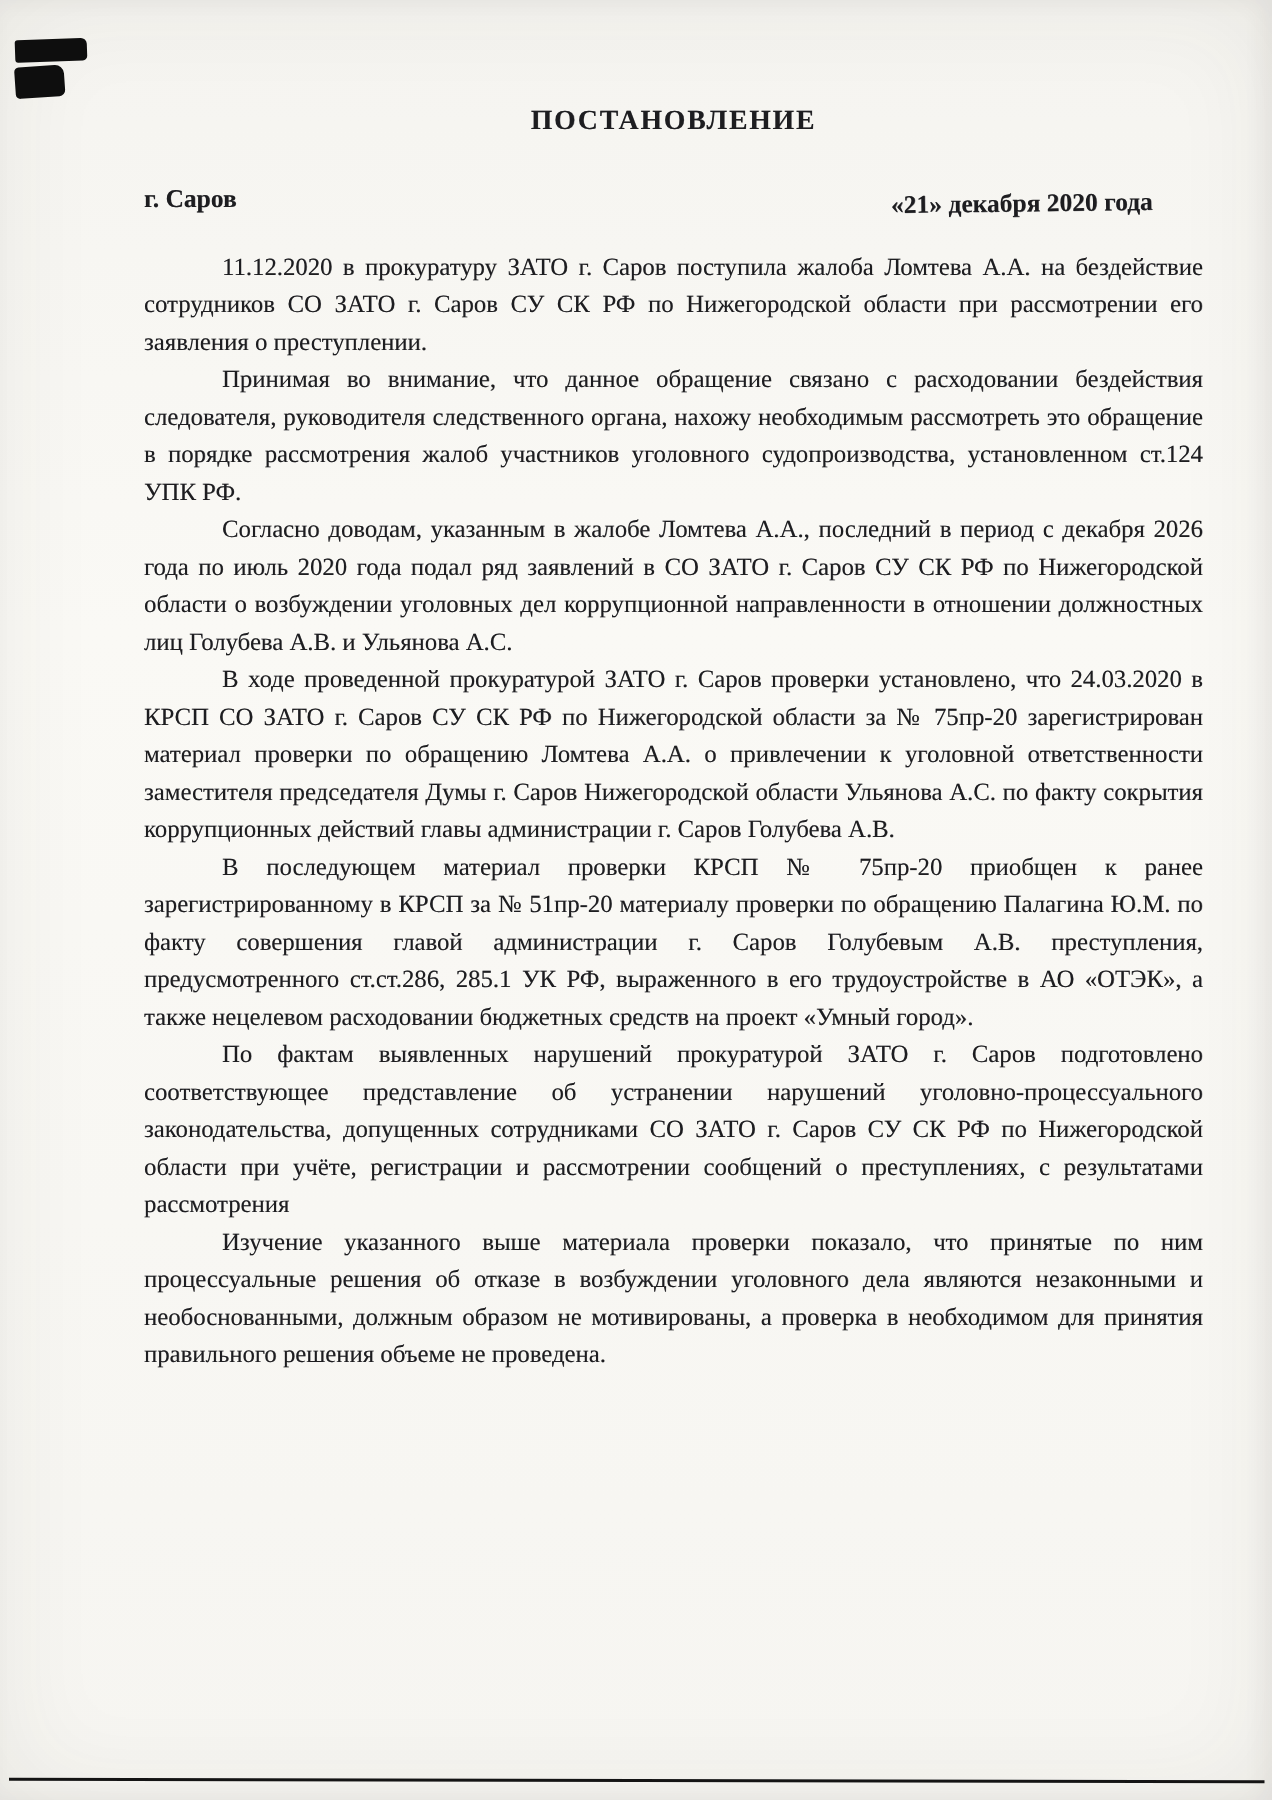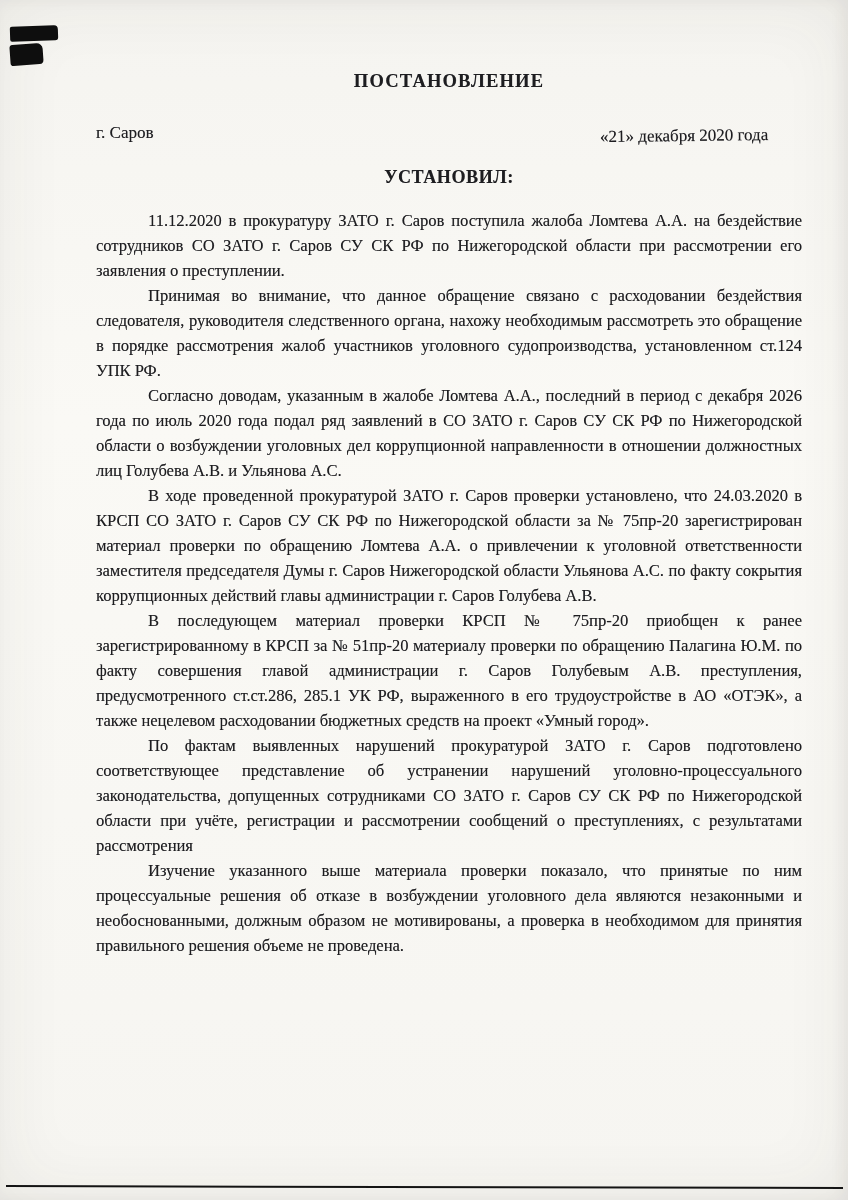--- a/index.html
+++ b/index.html
@@ -38,20 +38,21 @@
   .doc-subtitle {
     font-weight: bold;
     font-size: 17px;
     line-height: 24px;
   }
   .meta-row {
     display: flex;
     justify-content: space-between;
     align-items: flex-start;
     margin: 0 0 20px 0;
+    font-weight: bold;
   }
   .meta-city { font-size: 17px; }
   .meta-date {
     font-size: 17px;
     margin-right: 34px;
     position: relative;
     top: 3px;
     transform: rotate(-0.7deg);
   }
   p.par {
@@ -97,21 +98,20 @@
     <div class="title-block">
       <div class="doc-title">ПОСТАНОВЛЕНИЕ</div>
     </div>
 
     <div class="meta-row">
       <span class="meta-city">г. Саров</span>
       <span class="meta-date">«21» декабря 2020 года</span>
     </div>
 
 
-    <div class="resolved-heading">УСТАНОВИЛ:</div>
 
     <p class="par">11.12.2020 в прокуратуру ЗАТО г. Саров поступила жалоба Ломтева А.А. на бездействие сотрудников СО ЗАТО г. Саров СУ СК РФ по Нижегородской области при рассмотрении его заявления о преступлении.</p>
     <p class="par">Принимая во внимание, что данное обращение связано с расходовании бездействия следователя, руководителя следственного органа, нахожу необходимым рассмотреть это обращение в порядке рассмотрения жалоб участников уголовного судопроизводства, установленном ст.124 УПК РФ.</p>
     <p class="par">Согласно доводам, указанным в жалобе Ломтева А.А., последний в период с декабря 2026 года по июль 2020 года подал ряд заявлений в СО ЗАТО г. Саров СУ СК РФ по Нижегородской области о возбуждении уголовных дел коррупционной направленности в отношении должностных лиц Голубева А.В. и Ульянова А.С.</p>
     <p class="par">В ходе проведенной прокуратурой ЗАТО г. Саров проверки установлено, что 24.03.2020 в КРСП СО ЗАТО г. Саров СУ СК РФ по Нижегородской области за № 75пр-20 зарегистрирован материал проверки по обращению Ломтева А.А. о привлечении к уголовной ответственности заместителя председателя Думы г. Саров Нижегородской области Ульянова А.С. по факту сокрытия коррупционных действий главы администрации г. Саров Голубева А.В.</p>
     <p class="par">В последующем материал проверки КРСП № 75пр-20 приобщен к ранее зарегистрированному в КРСП за № 51пр-20 материалу проверки по обращению Палагина Ю.М. по факту совершения главой администрации г. Саров Голубевым А.В. преступления, предусмотренного ст.ст.286, 285.1 УК РФ, выраженного в его трудоустройстве в АО «ОТЭК», а также нецелевом расходовании бюджетных средств на проект «Умный город».</p>
     <p class="par">По фактам выявленных нарушений прокуратурой ЗАТО г. Саров подготовлено соответствующее представление об устранении нарушений уголовно-процессуального законодательства, допущенных сотрудниками СО ЗАТО г. Саров СУ СК РФ по Нижегородской области при учёте, регистрации и рассмотрении сообщений о преступлениях, с результатами рассмотрения</p>
     <p class="par">Изучение указанного выше материала проверки показало, что принятые по ним процессуальные решения об отказе в возбуждении уголовного дела являются незаконными и необоснованными, должным образом не мотивированы, а проверка в необходимом для принятия правильного решения объеме не проведена.</p>
 
   </div>

